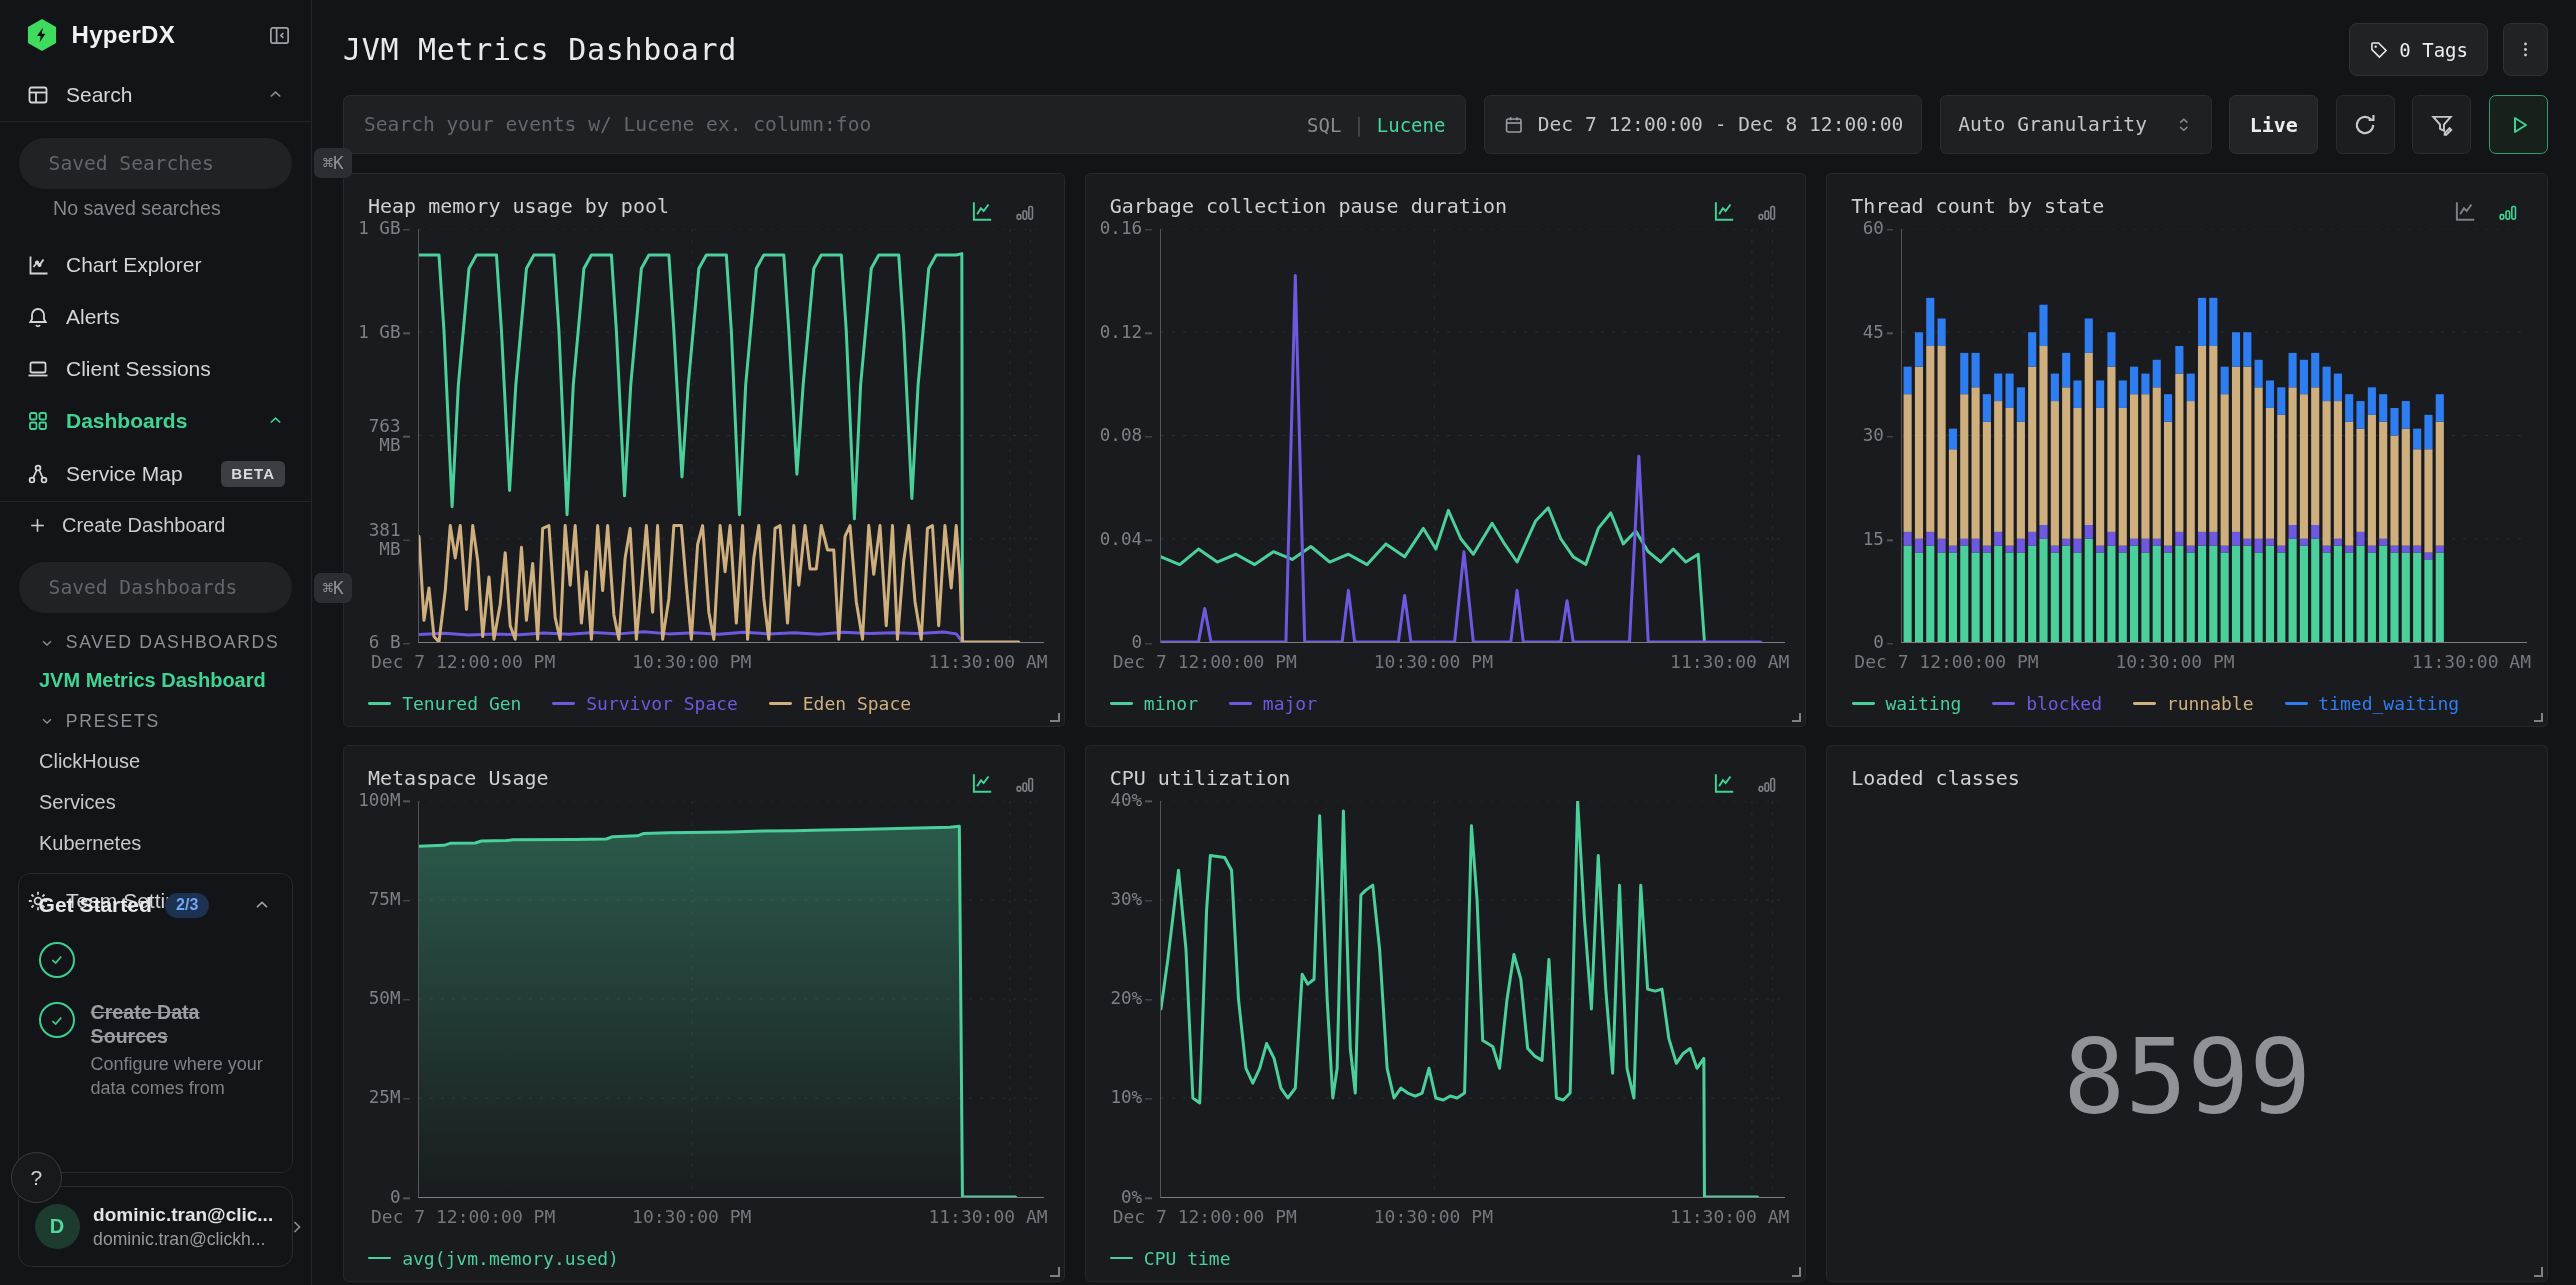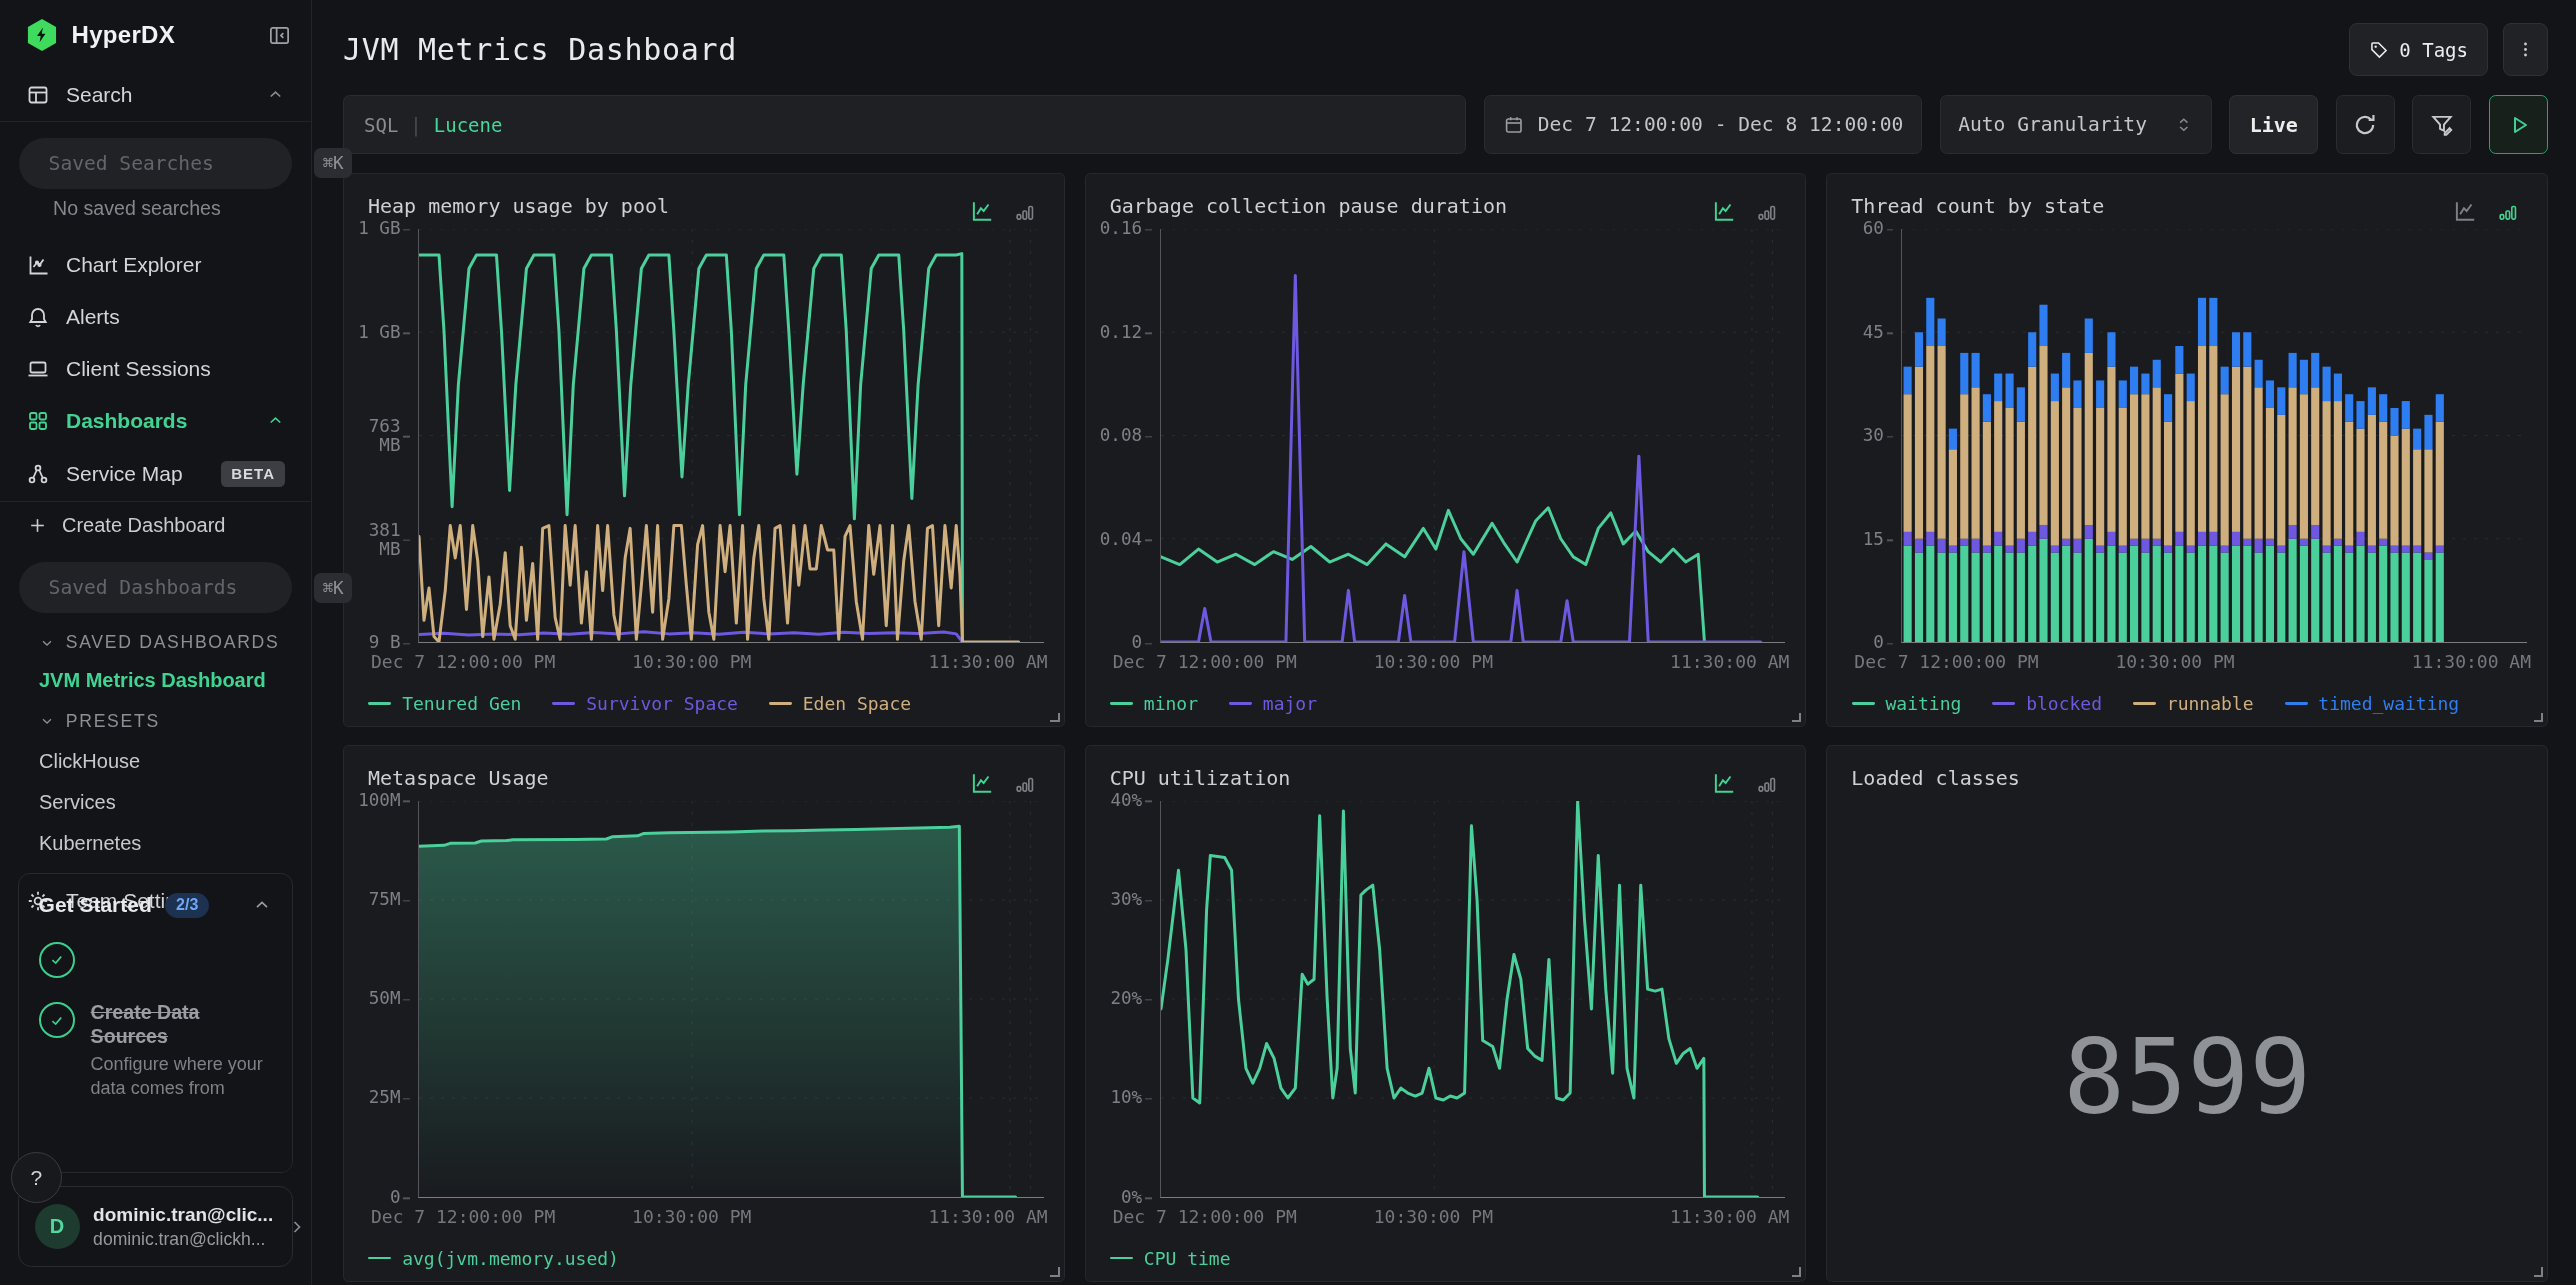--- a/index.html
+++ b/index.html
@@ -329,20 +329,21 @@
             <circle cx="12" cy="5" r="1.8"></circle>
             <circle cx="12" cy="12" r="1.8"></circle>
             <circle cx="12" cy="19" r="1.8"></circle>
           </svg>
       </button>
     </div>
   </div>
 
   <div class="row2">
     <div class="ibox search-box">
+      <input placeholder="Search your events w/ Lucene ex. column:foo" style="">
       <span class="sql-tog">
         <span class="sql">SQL</span>
         <span class="bar">|</span>
         <span class="lucene">Lucene</span>
       </span>
     </div>
     <div class="ibox date-box">
       <svg width="21.6" height="21.6" viewBox="0 0 24 24" fill="none" stroke="#9a9ca1" stroke-width="1.8">
           <rect x="4" y="5.5" width="16" height="14.5" rx="2"></rect>
           <line x1="4" y1="10" x2="20" y2="10"></line>
@@ -396,21 +397,21 @@
               <rect x="16.5" y="5" width="4" height="14" rx="1.5"></rect>
             </svg>
           </span>
       </div>
       <div class="chart">
         <div class="ylabels">
             <div class="ytick" style="top: 0%;">1 GB</div>
             <div class="ytick" style="top: 25%;">1 GB</div>
             <div class="ytick" style="top: 50%;">763 MB</div>
             <div class="ytick" style="top: 75%;">381 MB</div>
-            <div class="ytick" style="top: 100%;">9 B</div>
+            <div class="ytick" style="top: 100%;">6 B</div>
           </div>
         <div class="plot">
             <svg viewBox="0 0 1000 600" preserveAspectRatio="none">
               <line x1="0" y1="0" x2="1000" y2="0" stroke="#2b2d32" stroke-dasharray="3 8" vector-effect="non-scaling-stroke"></line>
               <line x1="0" y1="150" x2="1000" y2="150" stroke="#2b2d32" stroke-dasharray="3 8" vector-effect="non-scaling-stroke"></line>
               <line x1="0" y1="300" x2="1000" y2="300" stroke="#2b2d32" stroke-dasharray="3 8" vector-effect="non-scaling-stroke"></line>
               <line x1="0" y1="450" x2="1000" y2="450" stroke="#2b2d32" stroke-dasharray="3 8" vector-effect="non-scaling-stroke"></line>
               <line x1="437.5" y1="0" x2="437.5" y2="600" stroke="#2b2d32" stroke-dasharray="3 8" vector-effect="non-scaling-stroke"></line>
               <line x1="946" y1="0" x2="946" y2="600" stroke="#2b2d32" stroke-dasharray="3 8" vector-effect="non-scaling-stroke"></line>
               <line x1="979" y1="0" x2="979" y2="600" stroke="#2b2d32" stroke-dasharray="3 8" vector-effect="non-scaling-stroke"></line>

